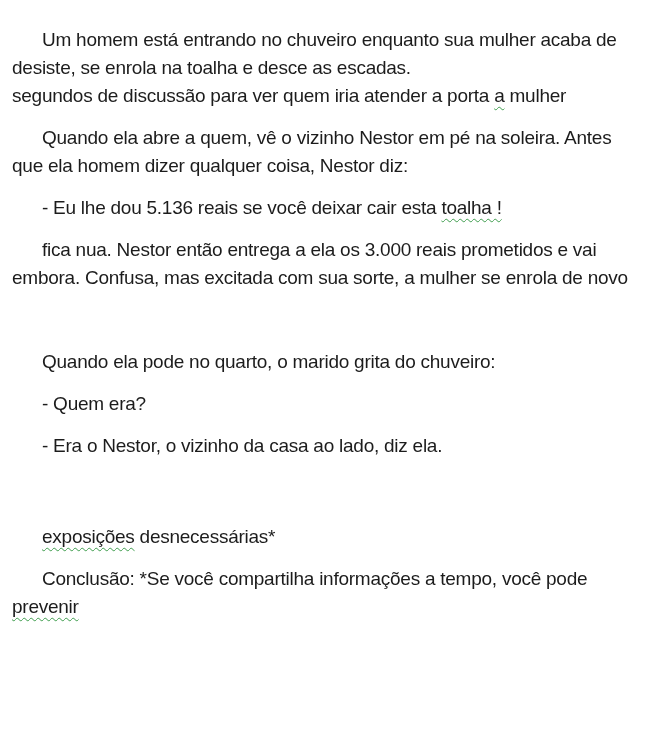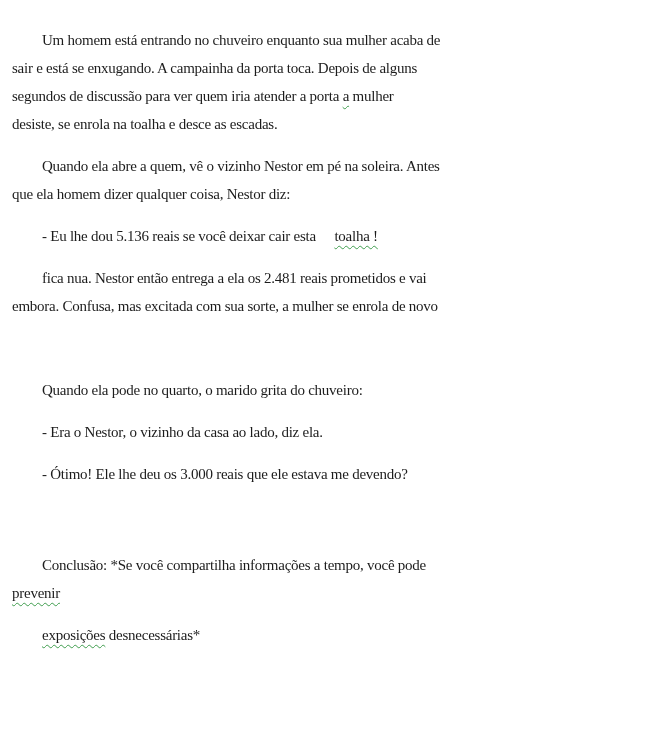--- a/index.html
+++ b/index.html
@@ -12,24 +12,23 @@
     background: #ffffff;
     overflow: hidden;
     font-family: "Liberation Sans", sans-serif;
     color: #1c1c1c;
   }
   .doc {
     box-sizing: border-box;
     width: 582px;
     height: 750px;
     padding: 26px 14px 0 12px;
-    font-size: 15px;
+    font-size: 19px;
     line-height: 28px;
     letter-spacing: -0.25px;
-    font-family: Liberation Serif, serif;
   }
   .para {
     margin: 0 0 14px 0;
     padding: 0;
   }
   .line {
     display: block;
     white-space: pre;
   }
   .line:first-child {
@@ -44,46 +43,45 @@
   .spacer {
     margin: 0 0 14px 0;
   }
 </style>
 </head>
 <body>
 
 <main class="doc" style="color: rgb(28, 28, 28); background: rgb(255, 255, 255);">
     <p class="para">
       <span class="line"><span>Um homem está entrando no chuveiro enquanto sua mulher acaba de</span></span>
-      <span class="line"><span>sair e está se enxugando. A campainha da porta toca. Depois de alguns</span></span>
+      <span class="line"><span>desiste, se enrola na toalha e desce as escadas.</span></span>
       <span class="line"><span>segundos de discussão para ver quem iria atender a porta </span><span class="squiggle" style="text-decoration-color: rgb(63, 157, 78);">a</span><span> mulher</span></span>
-      <span class="line"><span>desiste, se enrola na toalha e desce as escadas.</span></span>
     </p>
     <p class="para">
       <span class="line"><span>Quando ela abre a quem, vê o vizinho Nestor em pé na soleira. Antes</span></span>
       <span class="line"><span>que ela homem dizer qualquer coisa, Nestor diz:</span></span>
     </p>
     <p class="para">
-      <span class="line"><span>- Eu lhe dou 5.136 reais se você deixar cair esta </span><span class="squiggle" style="text-decoration-color: rgb(63, 157, 78); margin-left: 15px;">toalha !</span></span>
+      <span class="line"><span>- Eu lhe dou 5.136 reais se você deixar cair esta </span><span class="squiggle" style="text-decoration-color: rgb(63, 157, 78);">toalha !</span></span>
     </p>
     <p class="para">
-      <span class="line"><span>fica nua. Nestor então entrega a ela os 2.481 reais prometidos e vai</span></span>
+      <span class="line"><span>fica nua. Nestor então entrega a ela os 3.000 reais prometidos e vai</span></span>
       <span class="line"><span>embora. Confusa, mas excitada com sua sorte, a mulher se enrola de novo</span></span>
     </p>
     <div class="spacer" style="height: 28px;"></div>
     <p class="para">
       <span class="line"><span>Quando ela pode no quarto, o marido grita do chuveiro:</span></span>
     </p>
     <p class="para">
+      <span class="line"><span>- Quem era?</span></span>
+    </p>
+    <p class="para">
       <span class="line"><span>- Era o Nestor, o vizinho da casa ao lado, diz ela.</span></span>
     </p>
+    <div class="spacer" style="height: 35px;"></div>
     <p class="para">
-      <span class="line"><span>- Ótimo! Ele lhe deu os 3.000 reais que ele estava me devendo?</span></span>
+      <span class="line"><span class="squiggle" style="text-decoration-color: rgb(63, 157, 78);">exposições</span><span> desnecessárias*</span></span>
     </p>
-    <div class="spacer" style="height: 35px;"></div>
     <p class="para">
       <span class="line"><span>Conclusão: *Se você compartilha informações a tempo, você pode</span></span>
       <span class="line"><span class="squiggle" style="text-decoration-color: rgb(63, 157, 78);">prevenir</span></span>
     </p>
-    <p class="para">
-      <span class="line"><span class="squiggle" style="text-decoration-color: rgb(63, 157, 78);">exposições</span><span> desnecessárias*</span></span>
-    </p>
   </main>
 
 </body></html>

